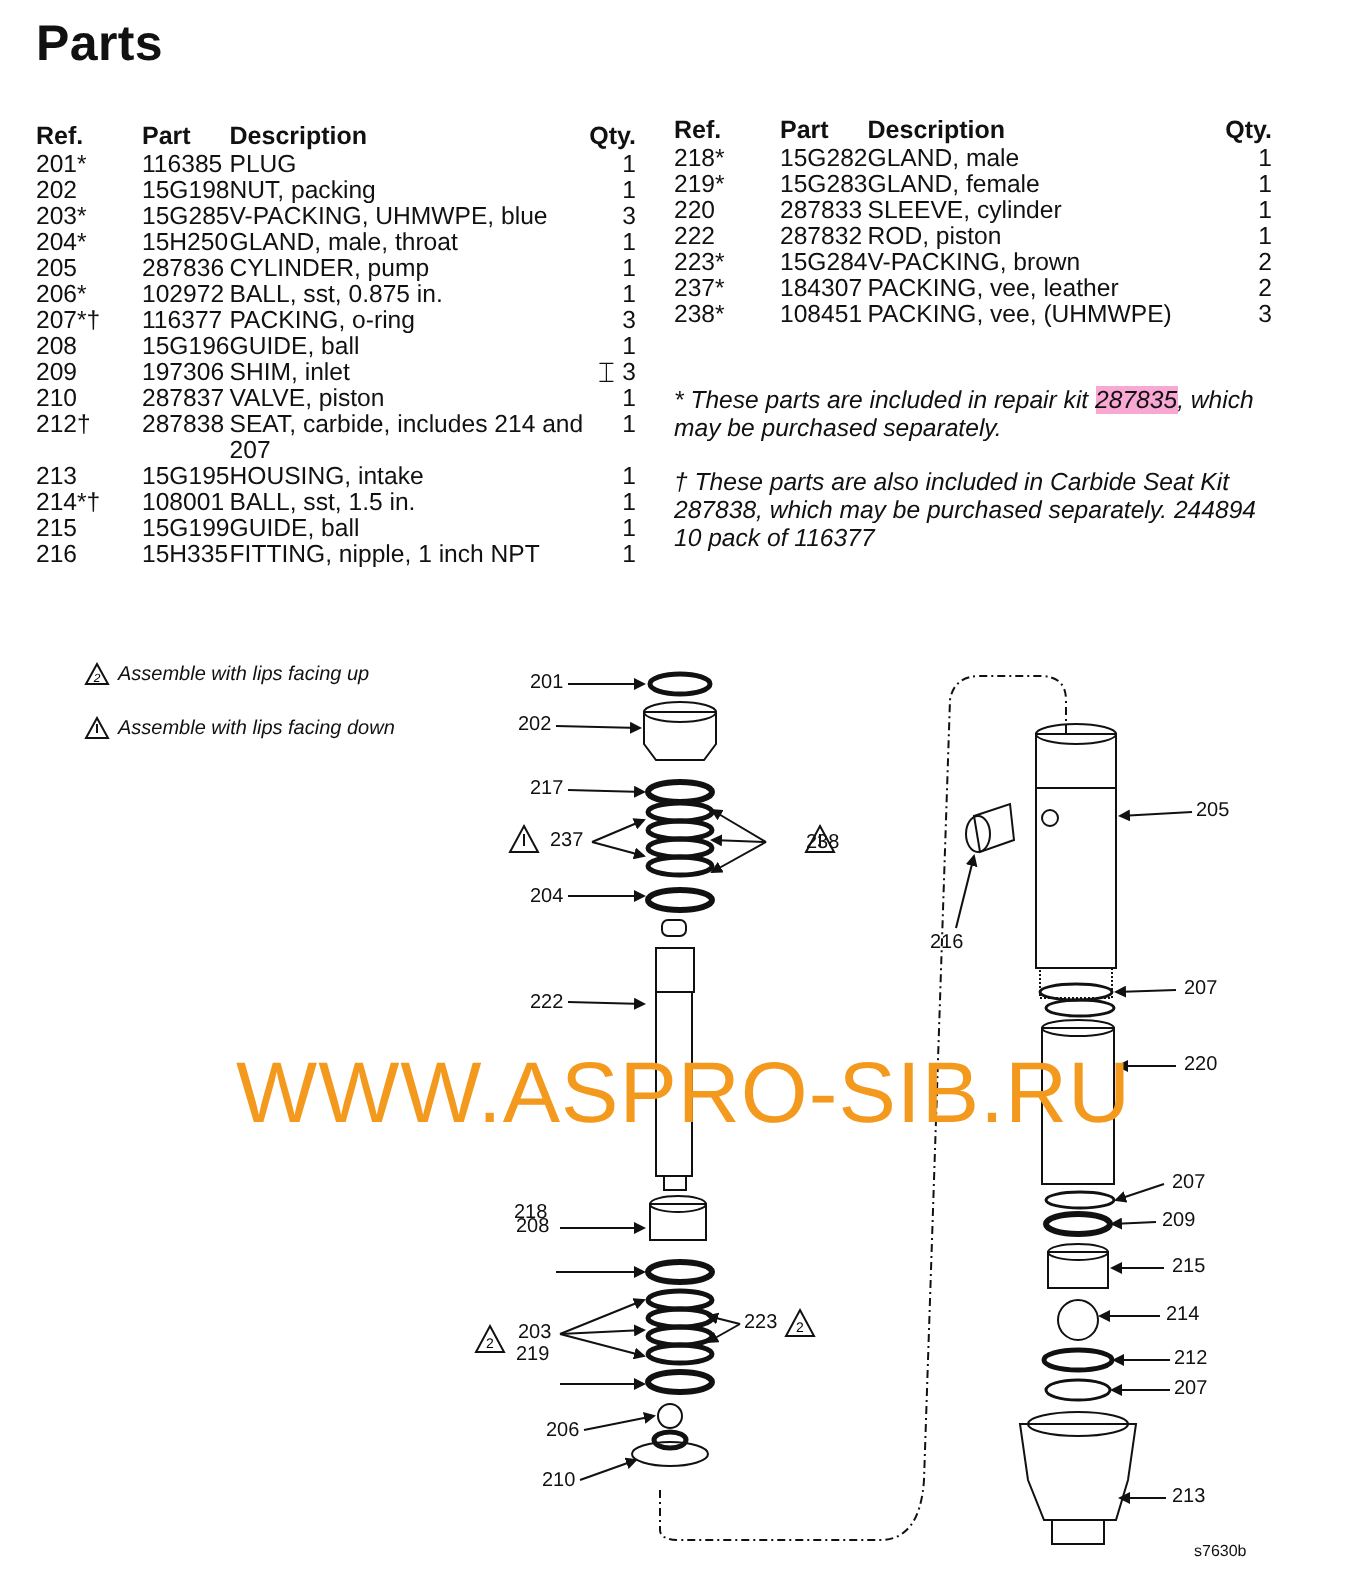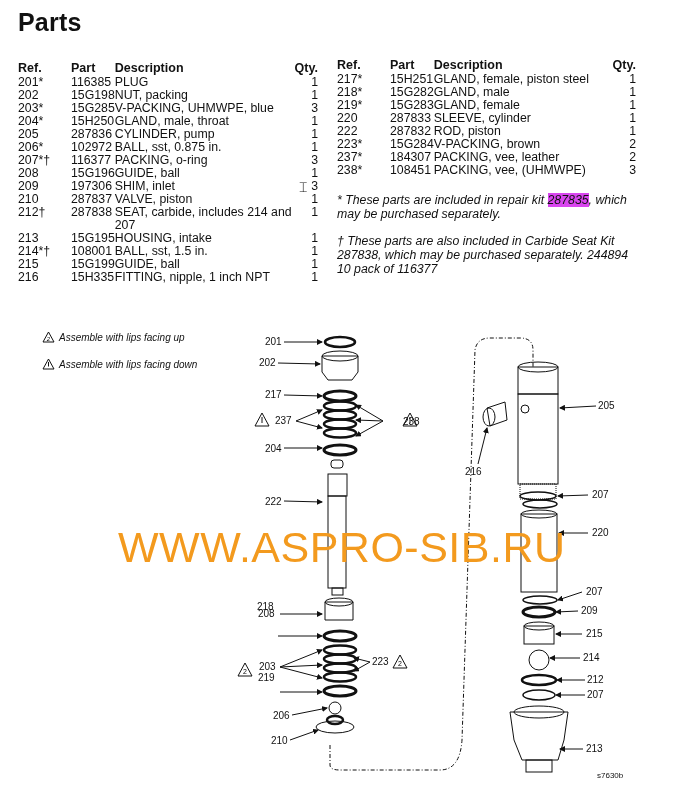--- a/index.html
+++ b/index.html
@@ -7,21 +7,21 @@
   .title{position:absolute;left:18px;top:8px;font-size:25px;font-weight:bold;letter-spacing:0.2px;}
   table.parts{position:absolute;border-collapse:collapse;font-size:12.3px;line-height:13px;}
   table.parts th{font-weight:bold;text-align:left;padding:0;font-size:12.5px;height:15px;}
   table.parts td{padding:0;vertical-align:top;white-space:nowrap;}
   table.parts td.desc{white-space:normal;}
   table.parts .qty{text-align:right;}
   #tblL{left:18px;top:61px;width:300px;}
   #tblR{left:337px;top:58px;width:299px;}
   .col-ref{width:53px}.col-part{width:43px}
   .notes{position:absolute;left:337px;width:300px;font-style:italic;font-size:12.3px;line-height:14px;}
-  .hl{background:#d946ef;}
+  .hl{background:#f9a8d4;}
   .cursor{position:absolute;left:299px;top:179px;font-size:14px;font-family:"DejaVu Sans",sans-serif;}
   .legend{position:absolute;left:42px;font-style:italic;font-size:10px;display:flex;align-items:center;gap:4px;}
   .lbl{position:absolute;font-size:10px;}
   .watermark{position:absolute;left:118px;top:523px;font-size:43px;color:#f39a1e;letter-spacing:0.5px;white-space:nowrap;}
   svg.diag{position:absolute;left:0;top:0;}
 </style>
 </head>
 <body>
 
 <div class="title">Parts</div>
@@ -132,26 +132,20 @@
 <table class="parts" id="tblR">
   <thead>
       <tr>
     <th class="col-ref">Ref.</th>
     <th class="col-part">Part</th>
     <th>Description</th>
     <th class="qty">Qty.</th>
   </tr>
     </thead>
   <tbody id="bodyR">
-      <tr>
-        <td>217*</td>
-        <td>15H251</td>
-        <td class="desc">GLAND, female, piston steel</td>
-        <td class="qty">1</td>
-      </tr>
       <tr>
         <td>218*</td>
         <td>15G282</td>
         <td class="desc">GLAND, male</td>
         <td class="qty">1</td>
       </tr>
       <tr>
         <td>219*</td>
         <td>15G283</td>
         <td class="desc">GLAND, female</td>

